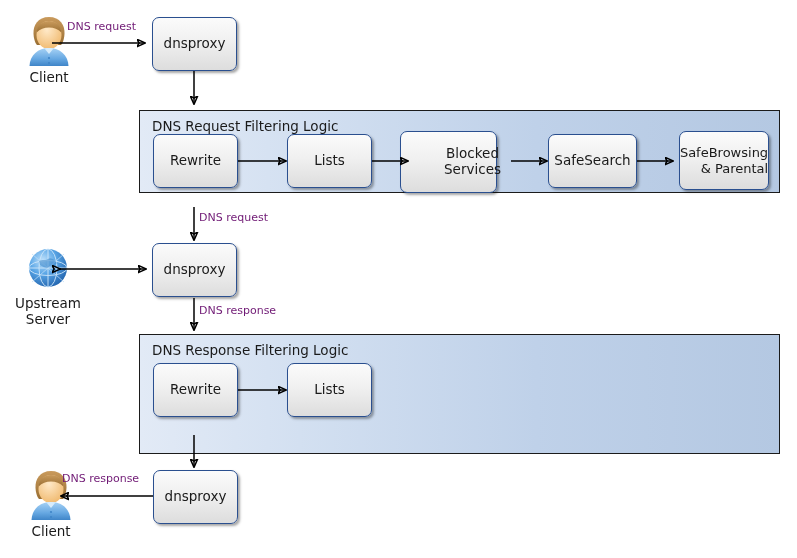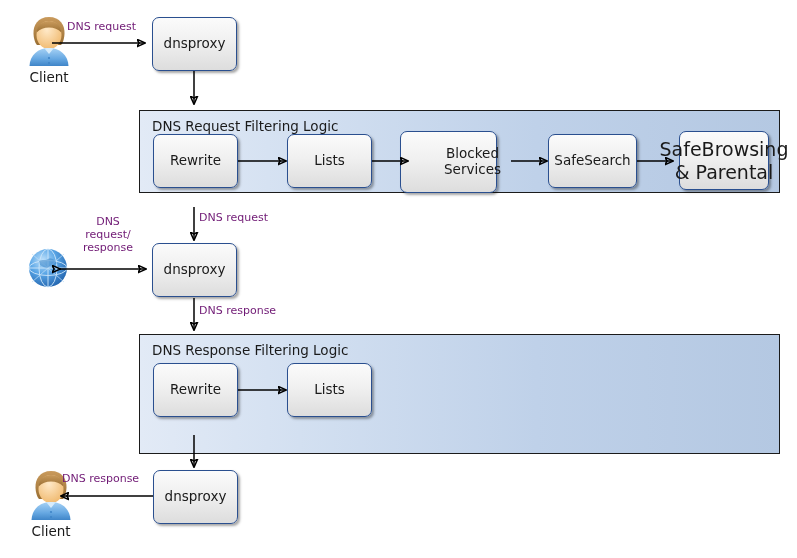--- a/index.html
+++ b/index.html
@@ -167,21 +167,21 @@
   <div class="node" style="left:287px; top:134px; width:85px; height:54px;">
     <span>Lists</span>
   </div>
   <div class="node" style="left:400px; top:131px; width:97px; height:62px;padding-left:48px;">
     <span>Blocked
 Services</span>
   </div>
   <div class="node" style="left:548px; top:134px; width:89px; height:54px;">
     <span>SafeSearch</span>
   </div>
-  <div class="node" style="left:679px; top:131px; width:90px; height:59px; font-size:19px;">
+  <div class="node" style="left:679px; top:131px; width:90px; height:59px; font-size:13px;text-align:right;">
     <span>SafeBrowsing
 &amp; Parental</span>
   </div>
 
   <div class="label" style="left:199px; top:212px;">DNS request</div>
 
   <div class="icon" style="left:22px; top:242px; width:52px; height:52px;">
     <svg width="52" height="52" viewBox="0 0 52 52">
       <defs>
         <radialGradient id="globeg" cx="36%" cy="30%" r="78%">
@@ -197,24 +197,23 @@
         <line x1="7" y1="26" x2="45" y2="26"></line>
         <line x1="26" y1="7" x2="26" y2="45"></line>
       </g>
       <g stroke="#bcddf7" stroke-width="0.9" fill="none" opacity="0.85">
         <line x1="10" y1="12" x2="42" y2="40"></line>
         <line x1="42" y1="12" x2="10" y2="40"></line>
       </g>
       <path d="M17 19 C20 17 24 19 26 17 C29 15 33 18 35 21 C33 24 29 23 27 25 C25 27 21 25 18 23 Z" fill="#3d86c9" opacity="0.55"></path>
     </svg>
   </div>
-
-  <div class="label center" style="left:72px; top:216px; width:72px; white-space:pre-line;">DNS
-request/
-response</div>
+  <div class="caption" style="left:3px; top:295px; width:90px;"><span style="white-space:pre-line;">Upstream
+Server</span></div>
+
 
   <div class="node" style="left:152px; top:243px; width:85px; height:54px;">
     <span>dnsproxy</span>
   </div>
 
   <div class="label" style="left:199px; top:305px;">DNS response</div>
 
   <div class="container" style="left:139px; top:334px; width:641px; height:120px;">
     <div class="container-title">DNS Response Filtering Logic</div>
   </div>

